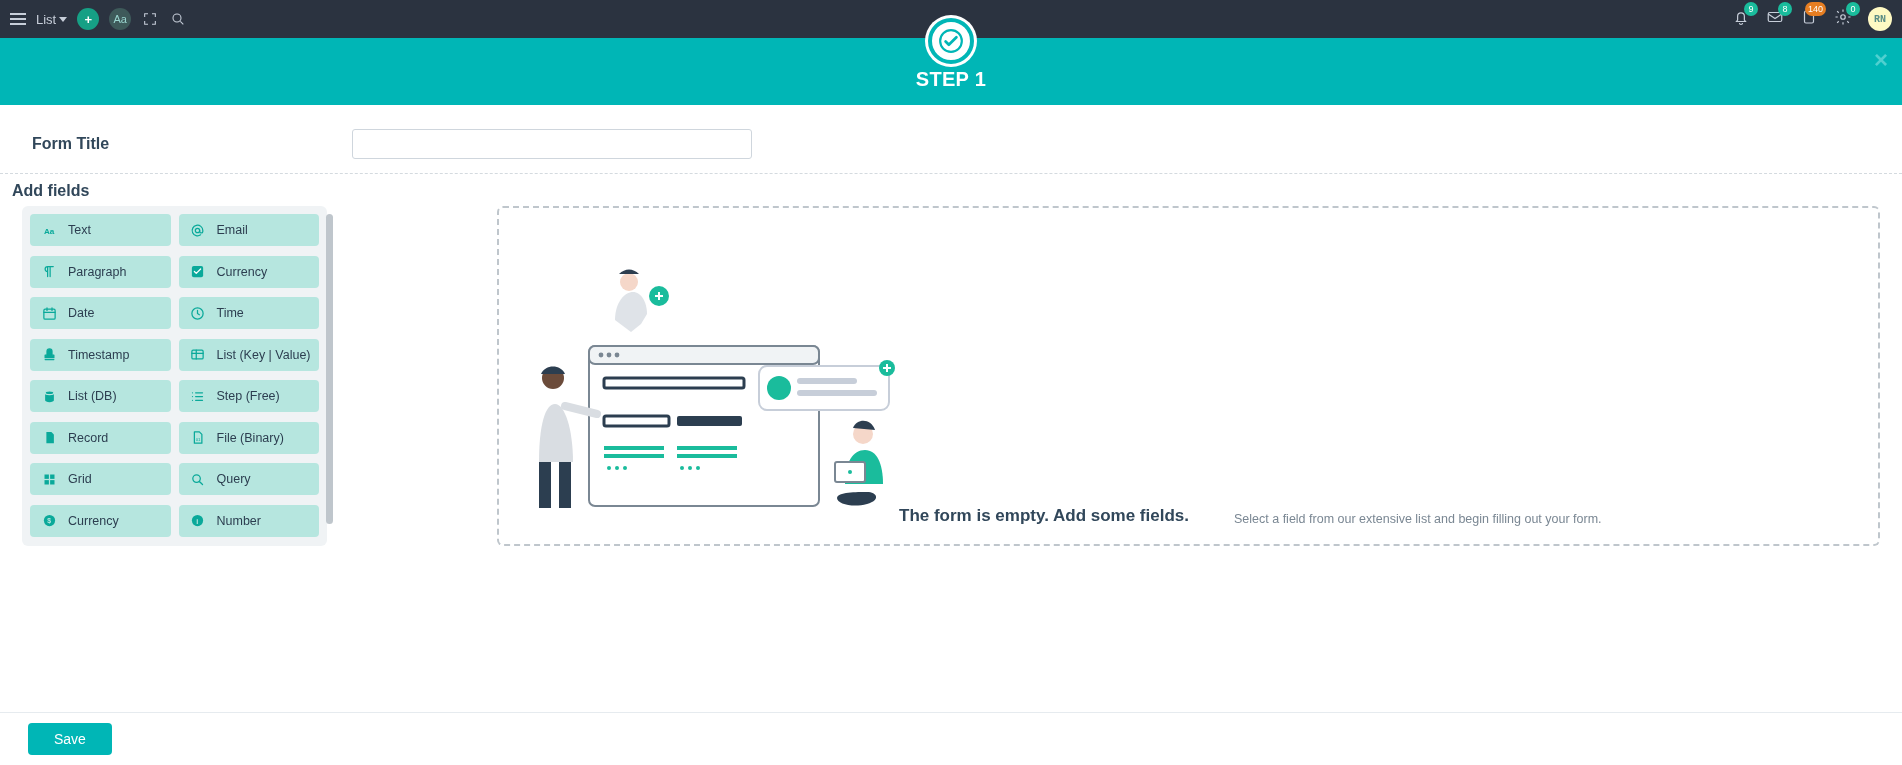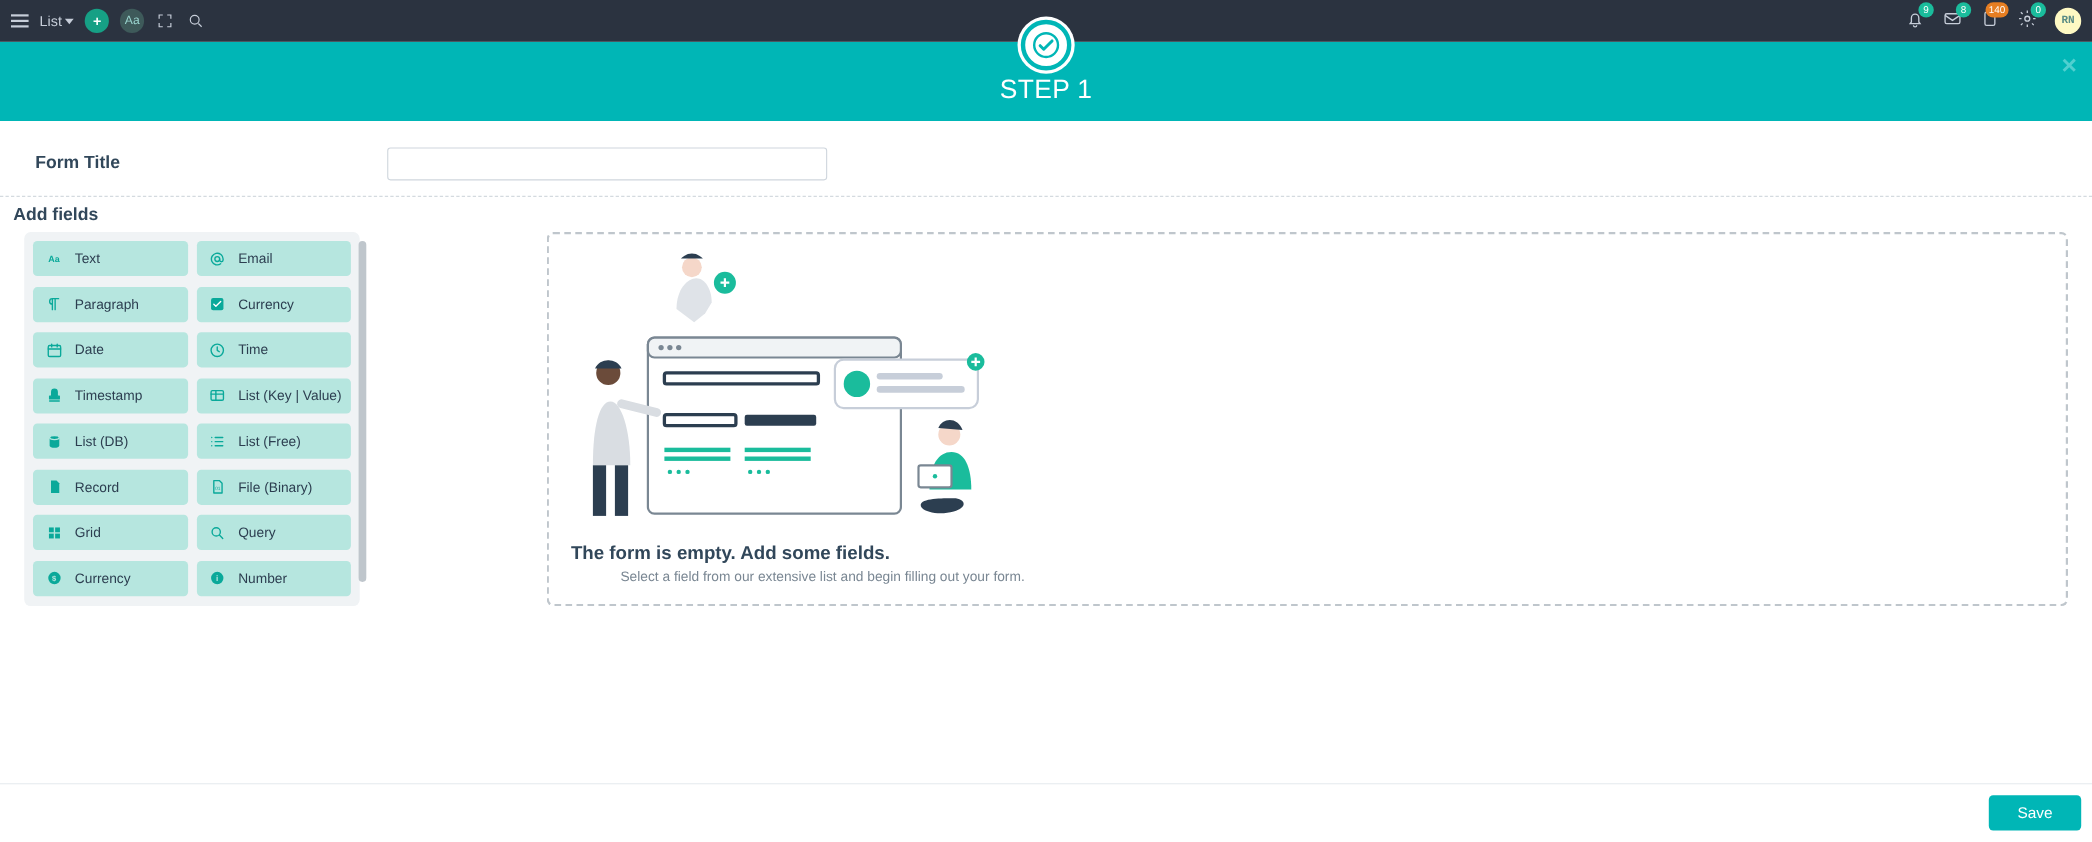--- a/index.html
+++ b/index.html
@@ -50,21 +50,21 @@
   }
 
   
   .step-banner {
     background: #00b6b6;
     color: #fff;
     text-align: center;
     padding: 30px 0 14px;
     position: relative;
   }
-  .step-title { font-size: 24px; font-weight: 400; letter-spacing: .3px; }
+  .step-title { font-size: 20px; font-weight: 700; letter-spacing: .3px; }
   .step-desc { font-size: 15px; margin-top: 4px; }
   .step-badge {
     position:absolute; top:-20px; left:50%; transform:translateX(-50%);
     width:46px; height:46px; border-radius:50%; background:#fff; border:4px solid #00b6b6;
     display:flex; align-items:center; justify-content:center; z-index:20;
     box-shadow:0 0 0 3px #fff;
   }
   .step-badge svg { width:26px; height:26px; }
   .close-x {
     position:absolute; top:8px; right:14px; color:#4fd0d0; font-size:24px; cursor:pointer;
@@ -102,29 +102,29 @@
     background:#b6e6df; border-radius:4px; display:flex; align-items:center;
     padding:0 8px; height:32px; cursor:pointer; color:#234;
   }
   .field-tile .fi { width:22px; display:inline-flex; align-items:center; justify-content:center; color:#0aa99a; margin-right:8px; }
   .field-tile .fi svg { width:15px; height:15px; }
   .field-tile span.label { font-size:12.5px; color:#2c3e50; }
 
   .canvas {
     flex: 1; border:2px dashed #bfc6cc; border-radius:6px;
     min-height: 340px; padding: 10px 20px 18px;
-    display:flex; flex-direction:column; align-items:flex-start; justify-content:flex-start;
+    display:flex; flex-direction:row; align-items:flex-end; justify-content:flex-start;
   }
   .illus { width:380px; height:260px; position:relative; margin-top:4px; }
   .empty-title { font-weight:700; color:#31475a; font-size:17px; margin-top:6px; }
   .empty-desc { font-size:12.5px; color:#7a8793; margin-top:4px;margin-left:45px; }
 
   
   .footer {
-    border-top:1px solid #e6ebef; padding:10px 10px; display:flex; justify-content:flex-end;
+    border-top:1px solid #e6ebef; padding:10px 28px; display:flex; justify-content:flex-start;
     position:absolute; bottom:0; left:0; right:0; background:#fff;
   }
   .save-btn {
     background:#00b6b6; color:#fff; border:0; border-radius:4px;
     padding:8px 26px; font-size:14px; cursor:pointer;
   }
 
   
   .page { position:relative; width:100%; height:765px; overflow:hidden; }
 
@@ -294,21 +294,21 @@
                 </svg>
               </span>
               <span class="label">List (DB)</span>
             </div>
             <div class="field-tile">
               <span class="fi">
                 <svg width="15" height="15" viewBox="0 0 24 24" fill="none" stroke="#0aa99a" stroke-width="2" stroke-linecap="round" stroke-linejoin="round">
                   <path d="M9 6h11M9 12h11M9 18h11M4 6h.01M4 12h.01M4 18h.01"></path>
                 </svg>
               </span>
-              <span class="label">List (Free)</span>
+              <span class="label">Step (Free)</span>
             </div>
             <div class="field-tile">
               <span class="fi">
                 <svg width="15" height="15" viewBox="0 0 24 24" fill="none" stroke="#0aa99a" stroke-width="2" stroke-linecap="round" stroke-linejoin="round">
                   <path d="M7 3h8l4 4v14H7z" fill="#0aa99a" stroke="none"></path>
                 </svg>
               </span>
               <span class="label">Record</span>
             </div>
             <div class="field-tile">

